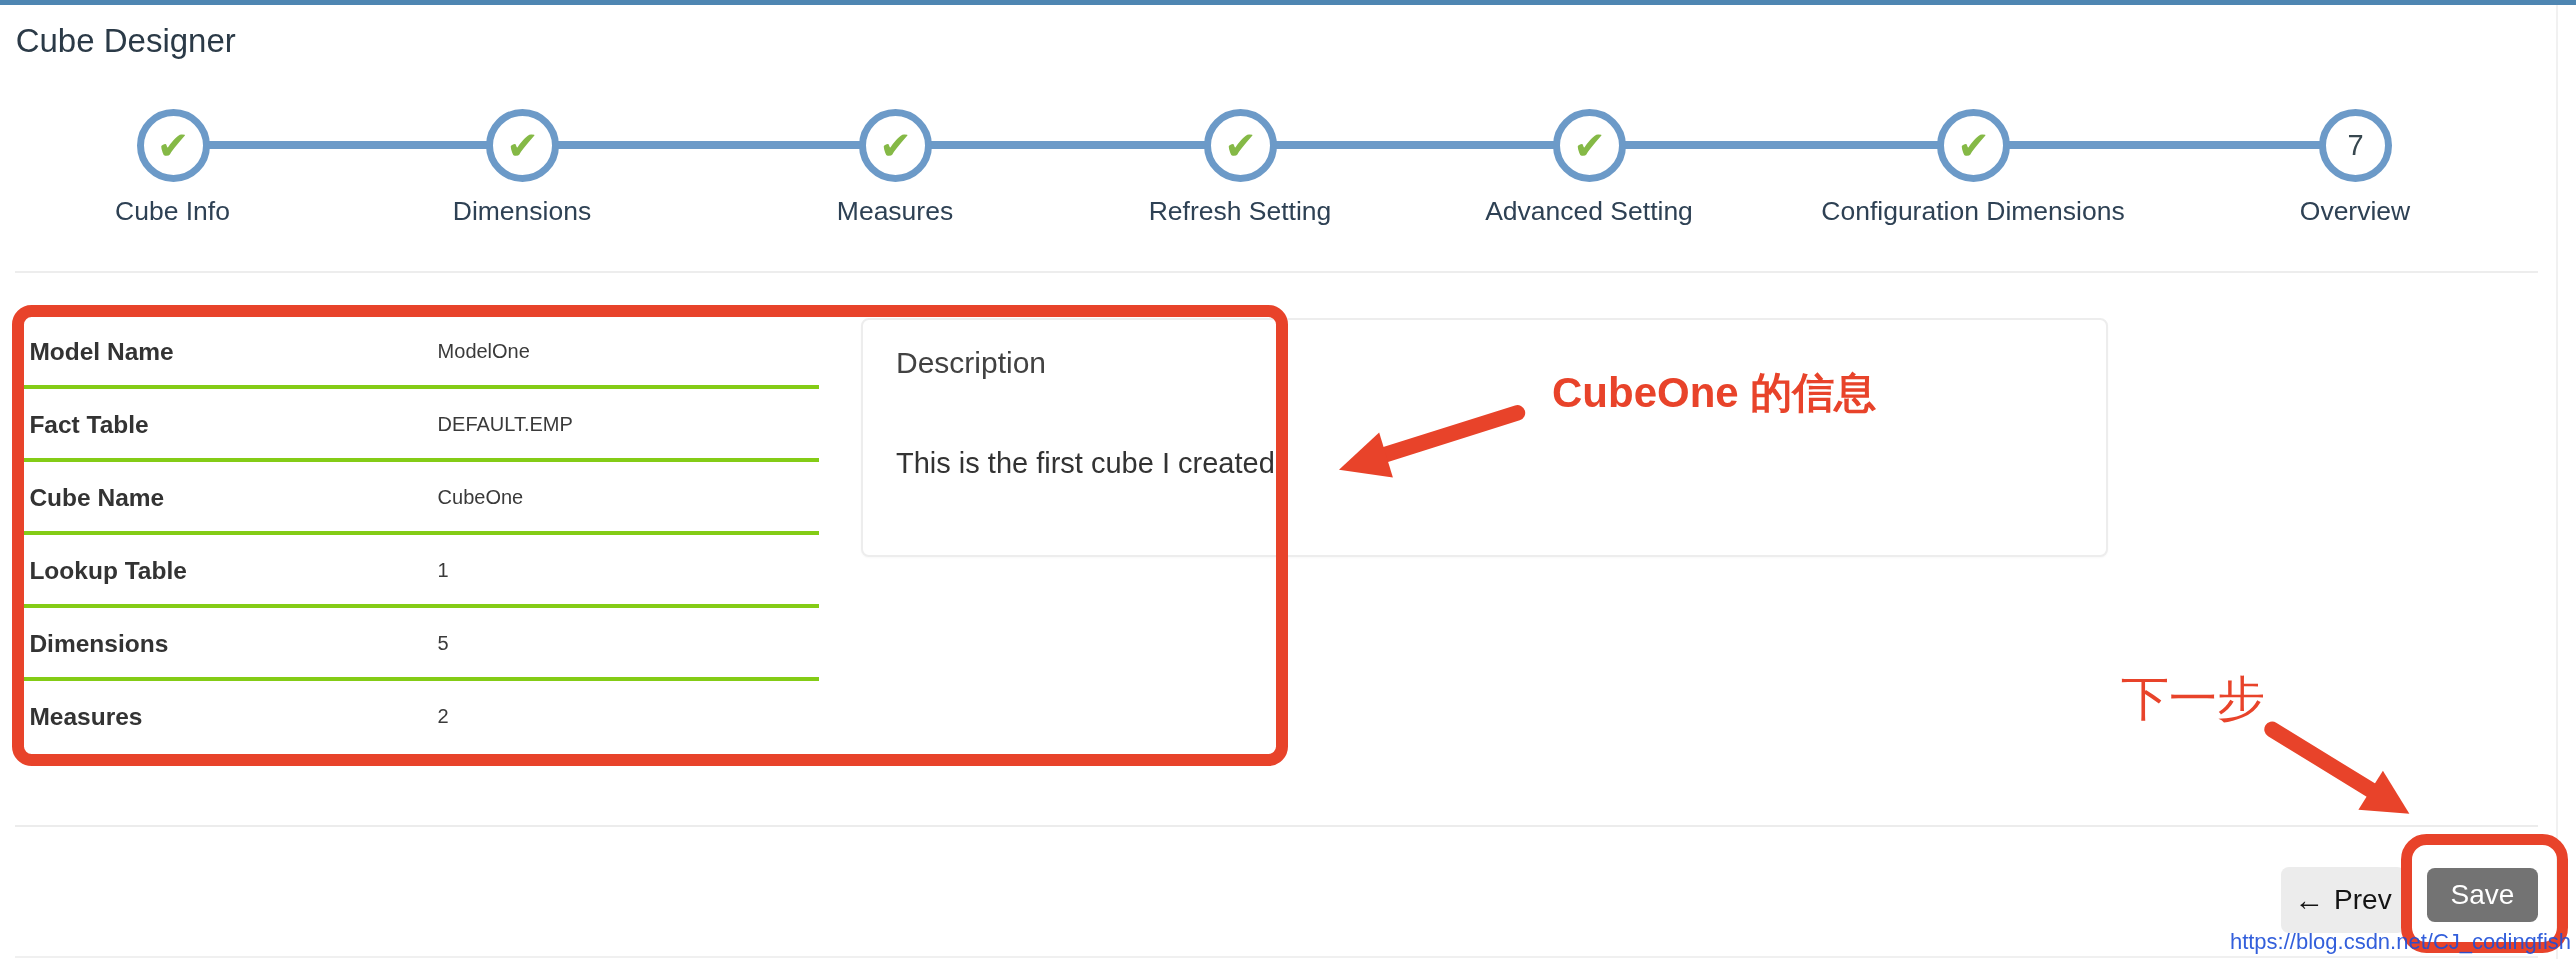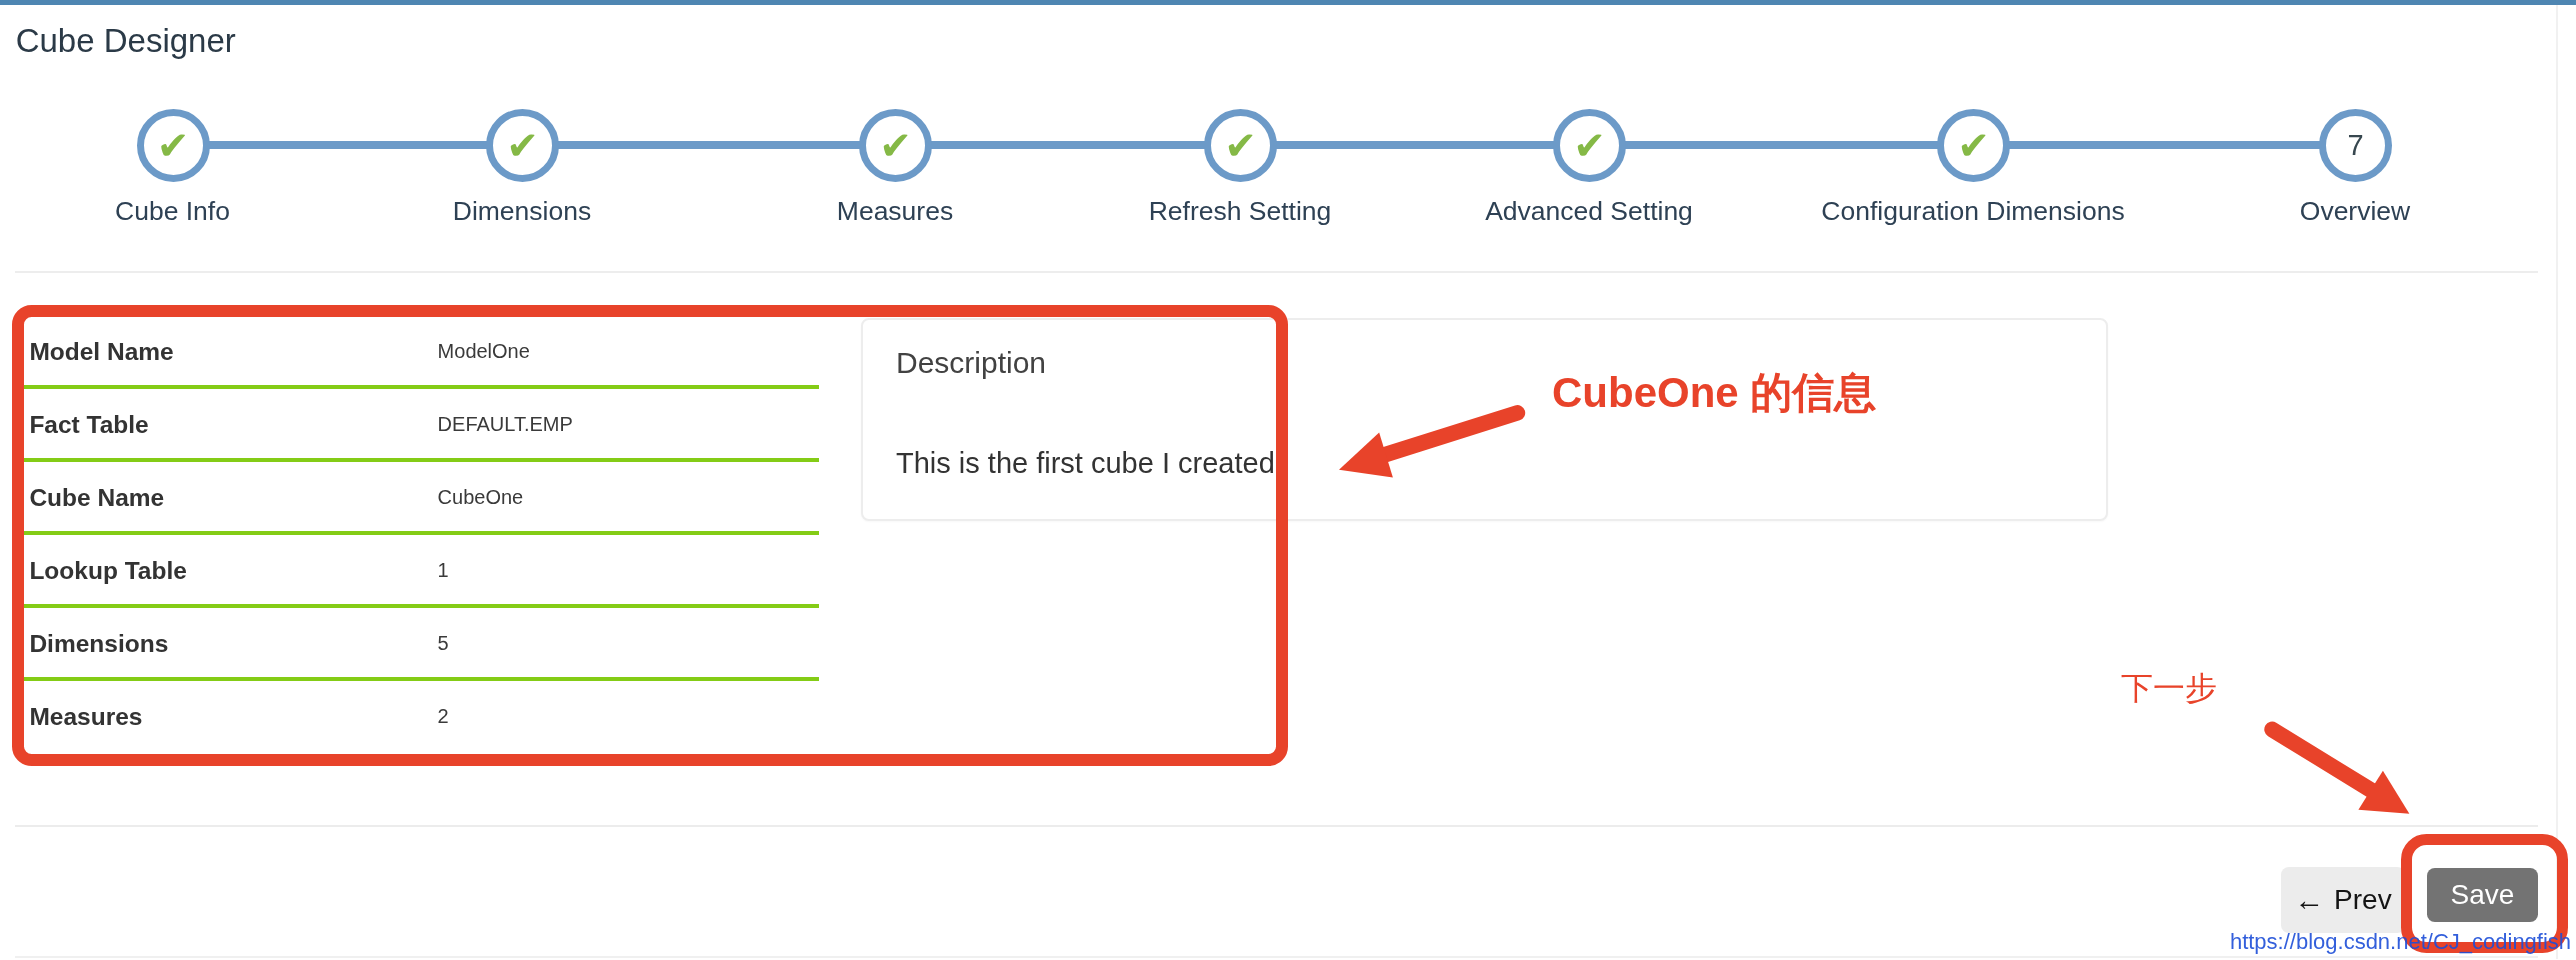--- a/index.html
+++ b/index.html
@@ -38,38 +38,38 @@
 
   
   .ov-table { position: absolute; left: 21.6px; top: 316px; width: 797px; }
   .ov-row { position: relative; height: 73px; border-bottom: 4px solid #84cc16; }
   .ov-row:last-child { border-bottom: none; }
   .ov-row .k { position: absolute; left: 7.8px; top: 0; line-height: 71px; font-size: 24.5px; font-weight: 700; color: #333; }
   .ov-row .v { position: absolute; left: 406px; top: 0; line-height: 71px; font-size: 20px; font-weight: 400; color: #3a3a3a; margin-left: 10px; }
 
   
   .desc-card {
-    position: absolute; left: 861px; top: 318px; width: 1247px; height: 203px;
+    position: absolute; left: 861px; top: 318px; width: 1247px; height: 239px;
     border: 2px solid #ededed; border-radius: 7.8px; background: #fff;
     box-shadow: 0 1px 2px rgba(0,0,0,0.03);
   }
   .desc-title { position: absolute; left: 33px; top: 25.5px; font-size: 30px; color: #424242; font-weight: 400; }
   .desc-body  { position: absolute; left: 33px; top: 127px; font-size: 29px; color: #333; }
 
   
   .anno-box-table {
     position: absolute; left: 11.8px; top: 305px; width: 1276px; height: 461px;
     border: 12.7px solid #e8432a; border-radius: 19.6px; z-index: 40; pointer-events: none;
   }
   .anno-box-save {
     position: absolute; left: 2401px; top: 834px; width: 167px; height: 119px;
     border: 11.8px solid #e8432a; border-radius: 25.5px; z-index: 40; pointer-events: none;
   }
   .anno-text-info { position: absolute; left: 1552px; top: 365px; font-size: 42px; color: #e8432a; z-index: 41; white-space: nowrap; font-weight: bold; }
-  .anno-text-next { position: absolute; left: 2121px; top: 667px; font-size: 32px; color: #e8432a; z-index: 41; white-space: nowrap; }
+  .anno-text-next { position: absolute; left: 2121px; top: 667px; font-size: 48px; color: #e8432a; z-index: 41; white-space: nowrap; }
   .anno-svg { position: absolute; left: 0; top: 0; width: 2576px; height: 961px; z-index: 41; pointer-events: none; }
 
   
   .footer-divider { position: absolute; left: 14.7px; top: 825px; width: 2523px; height: 2px; background: #ececec; }
   .bottom-line    { position: absolute; left: 14.7px; top: 956px; width: 2523px; height: 2px; background: #f0f0f0; }
   .btn { position: absolute; border: none; border-radius: 7.8px; font-family: inherit; cursor: pointer;
          display: flex; align-items: center; justify-content: center; }
   .btn-prev { left: 2281px; top: 867px; width: 124px; height: 66px; background: #ececec; color: #141414; font-size: 28px; gap: 9.8px; }
   .btn-prev .arrow { font-weight: 700; font-size: 30px; line-height: 1; }
   .btn-save { left: 2427px; top: 868px; width: 111px; height: 54px; background: #737373; color: #ffffff; font-size: 28px; z-index: 30; }

